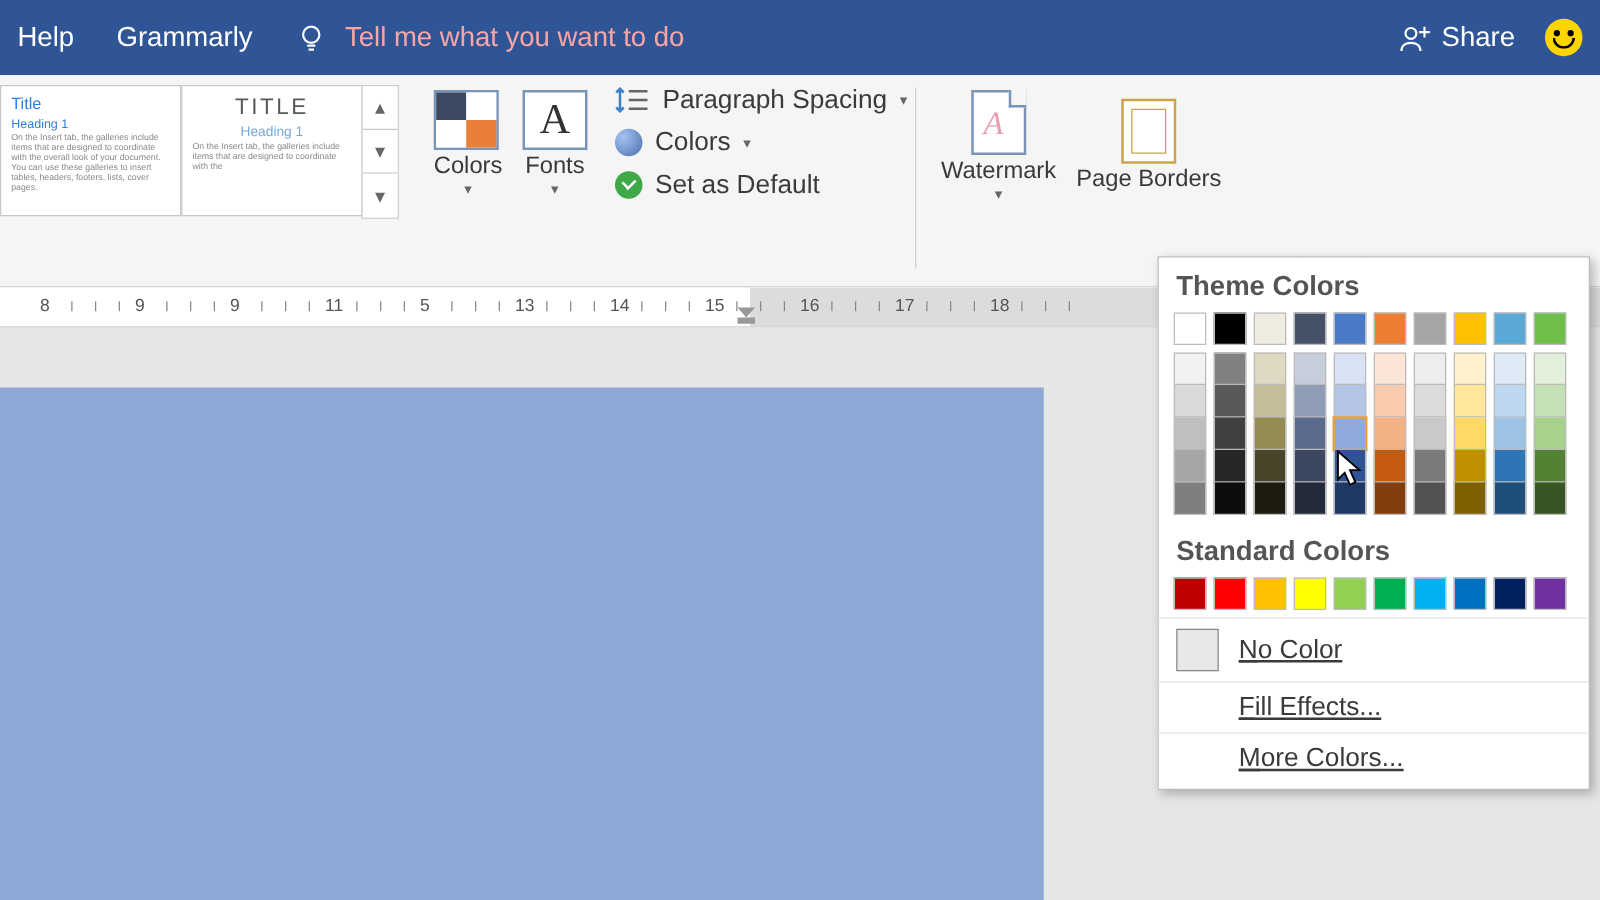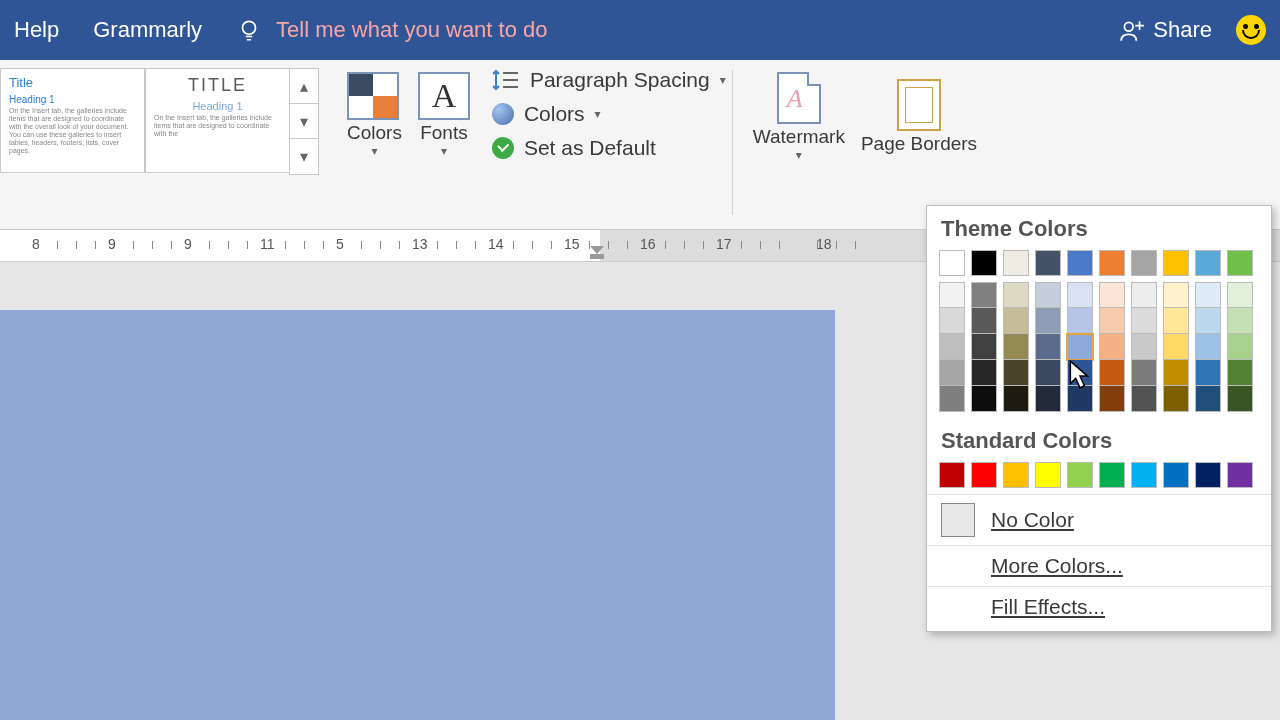--- a/index.html
+++ b/index.html
@@ -317,21 +317,21 @@
       <div class="tick" style="left: 608px;"></div>
       <div class="tick" style="left: 627px;"></div>
       <div class="num" style="left: 640px;">16</div>
       <div class="tick" style="left: 665px;"></div>
       <div class="tick" style="left: 684px;"></div>
       <div class="tick" style="left: 703px;"></div>
       <div class="num" style="left: 716px;">17</div>
       <div class="tick" style="left: 741px;"></div>
       <div class="tick" style="left: 760px;"></div>
       <div class="tick" style="left: 779px;"></div>
-      <div class="num" style="left: 816px;">18</div>
+      <div class="num" style="left: 792px;">18</div>
       <div class="tick" style="left: 817px;"></div>
       <div class="tick" style="left: 836px;"></div>
       <div class="tick" style="left: 855px;"></div>
     </div>
   <div class="indent"></div>
   <div class="indent2"></div>
 </div>
 
 <div class="page-area">
   <div class="page" id="doc-page" style="background: rgb(143, 168, 214);"></div>
@@ -435,23 +435,23 @@
       <div class="swatch" style="background: rgb(0, 112, 192);"></div>
       <div class="swatch" style="background: rgb(0, 32, 96);"></div>
       <div class="swatch" style="background: rgb(112, 48, 160);"></div>
     </div>
   <div class="popup-item">
     <div class="nocolor-box"></div>
     <span><span class="uline"><span style="text-decoration:underline">N</span>o Color</span></span>
   </div>
   <div class="popup-item">
     <span style="width:34px"></span>
-    <span><span class="uline"><span style="text-decoration:underline">M</span>ore Colors...</span></span>
+    <span><span class="uline"><span style="text-decoration:underline">F</span>ill Effects...</span></span>
   </div>
   <div class="popup-item">
     <span style="width:34px"></span>
-    <span><span class="uline"><span style="text-decoration:underline">F</span>ill Effects...</span></span>
+    <span><span class="uline"><span style="text-decoration:underline">M</span>ore Colors...</span></span>
   </div>
 </div>
 
 <svg class="cursor" viewBox="0 0 20 28">
   <path d="M1 1 L1 22 L6 17 L10 26 L14 24 L10 15 L17 15 Z" fill="#fff" stroke="#000" stroke-width="1.4"></path>
 </svg>
 
 </body></html>

